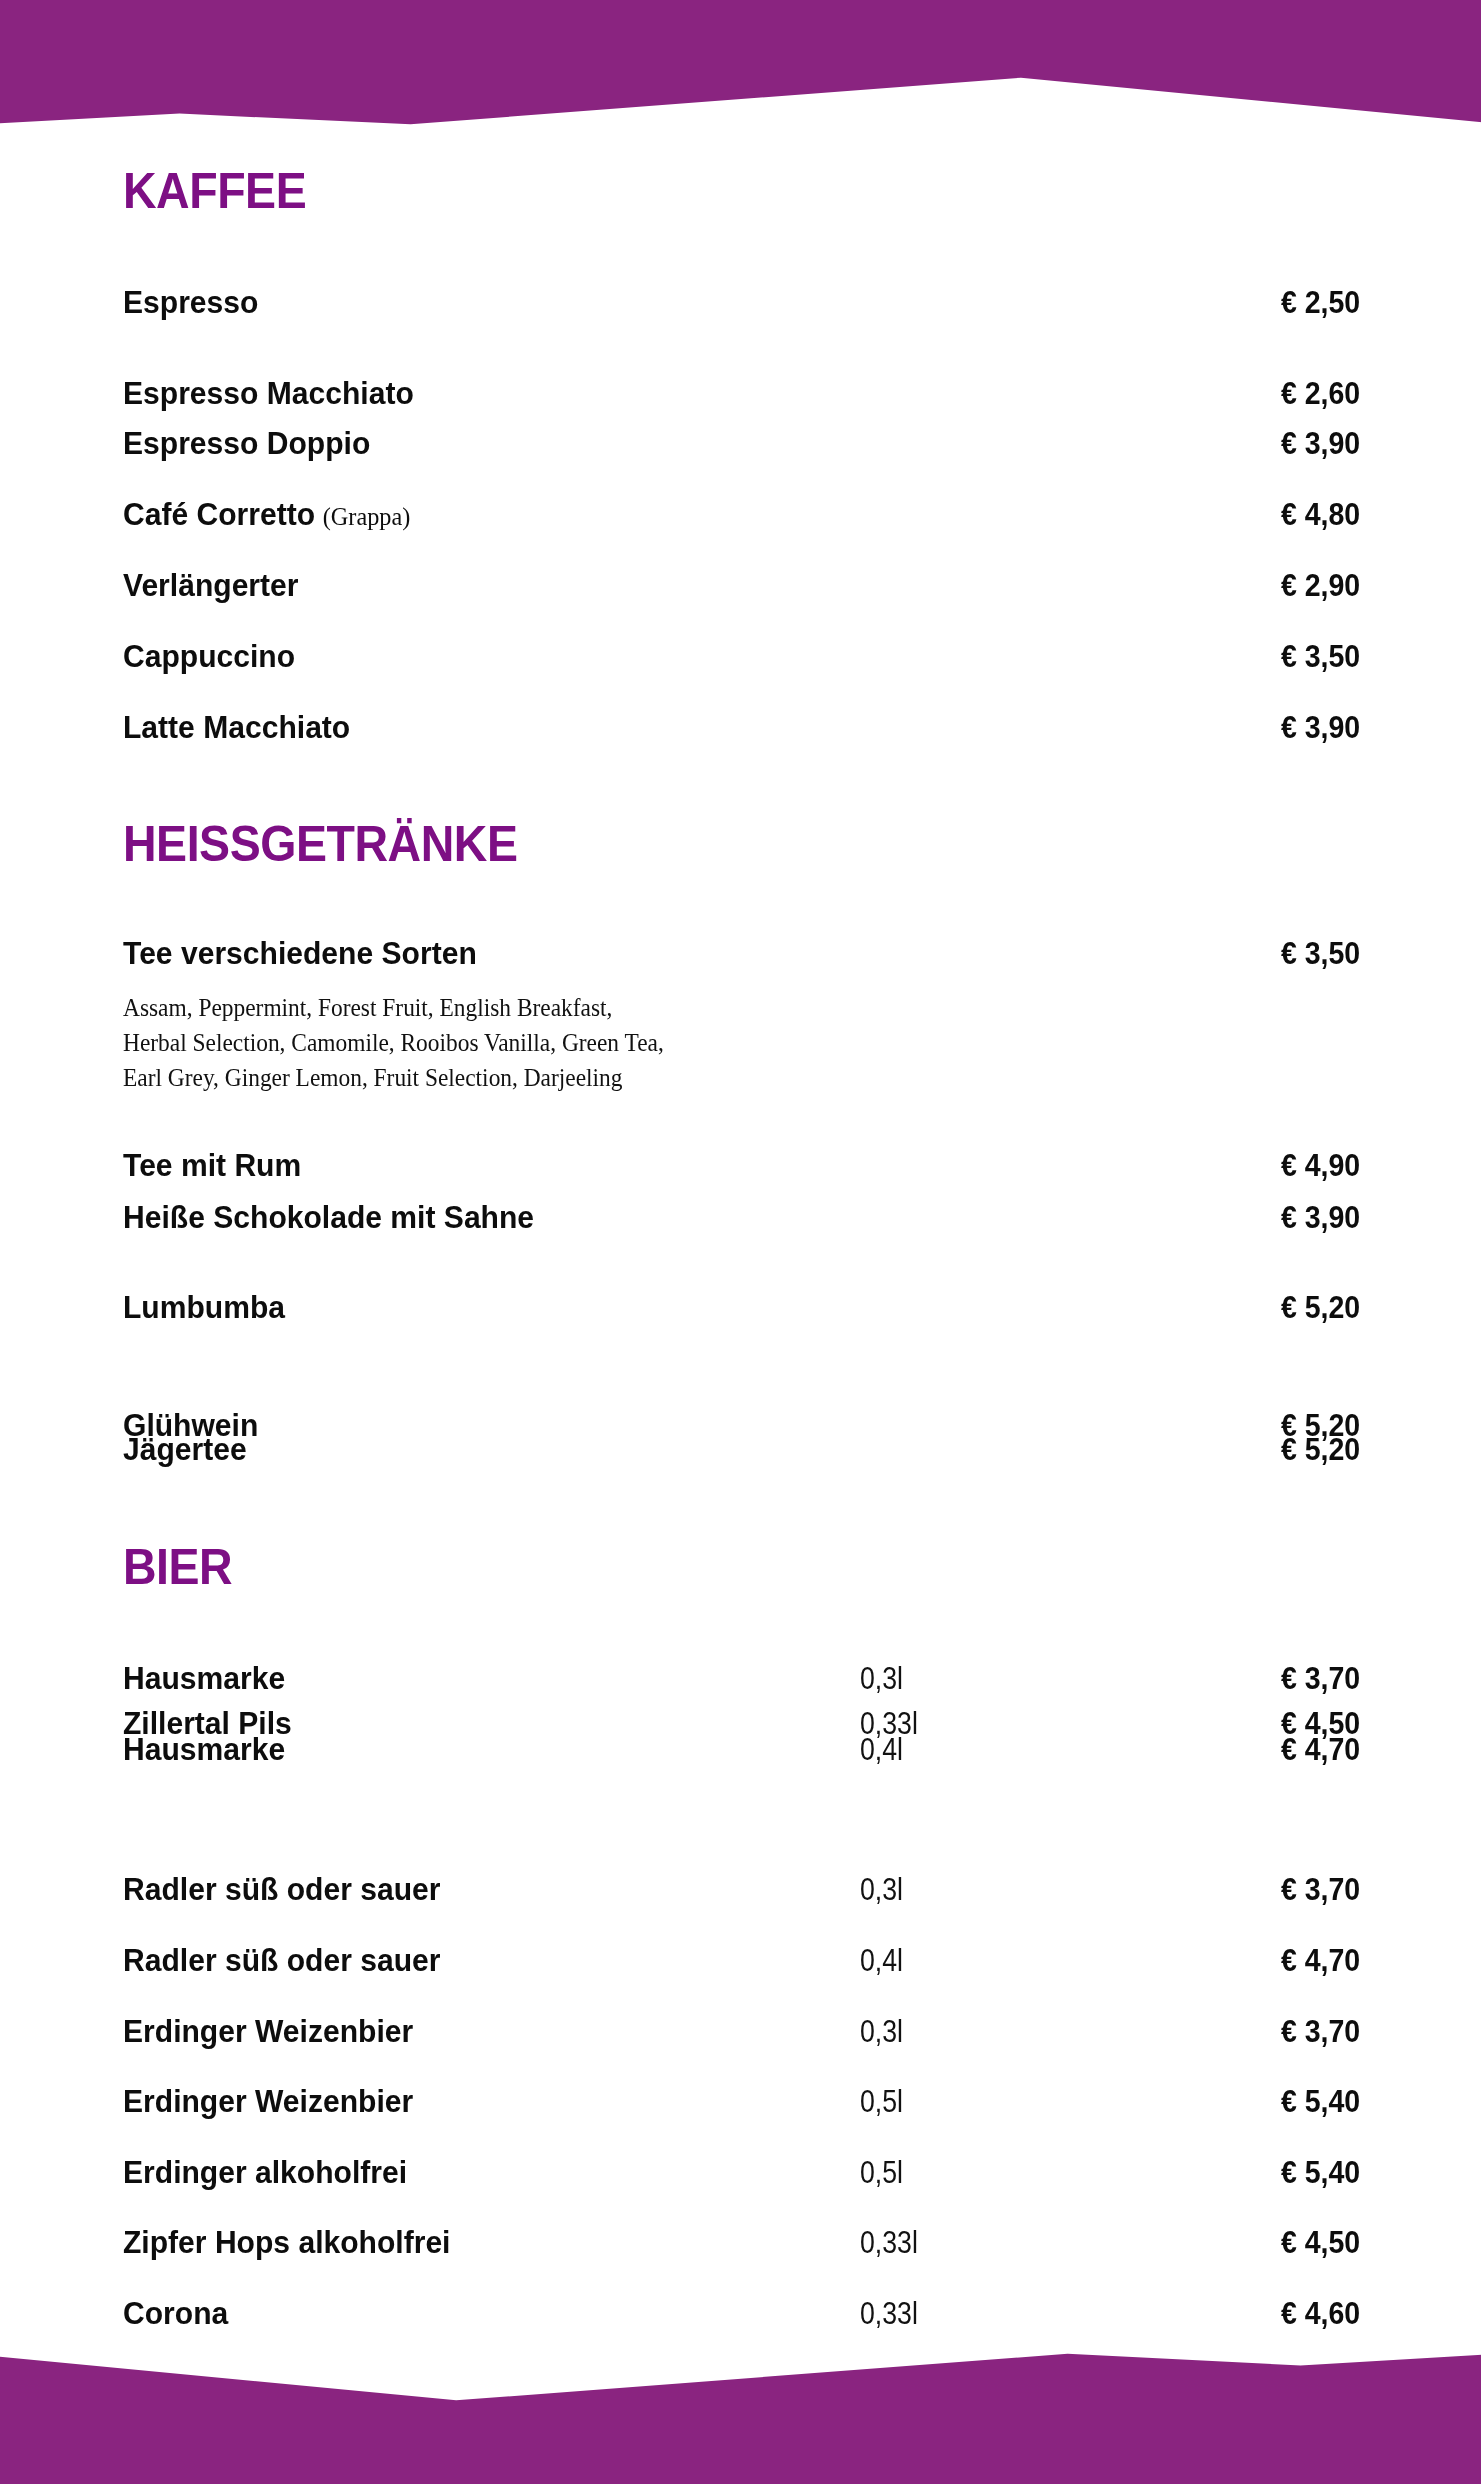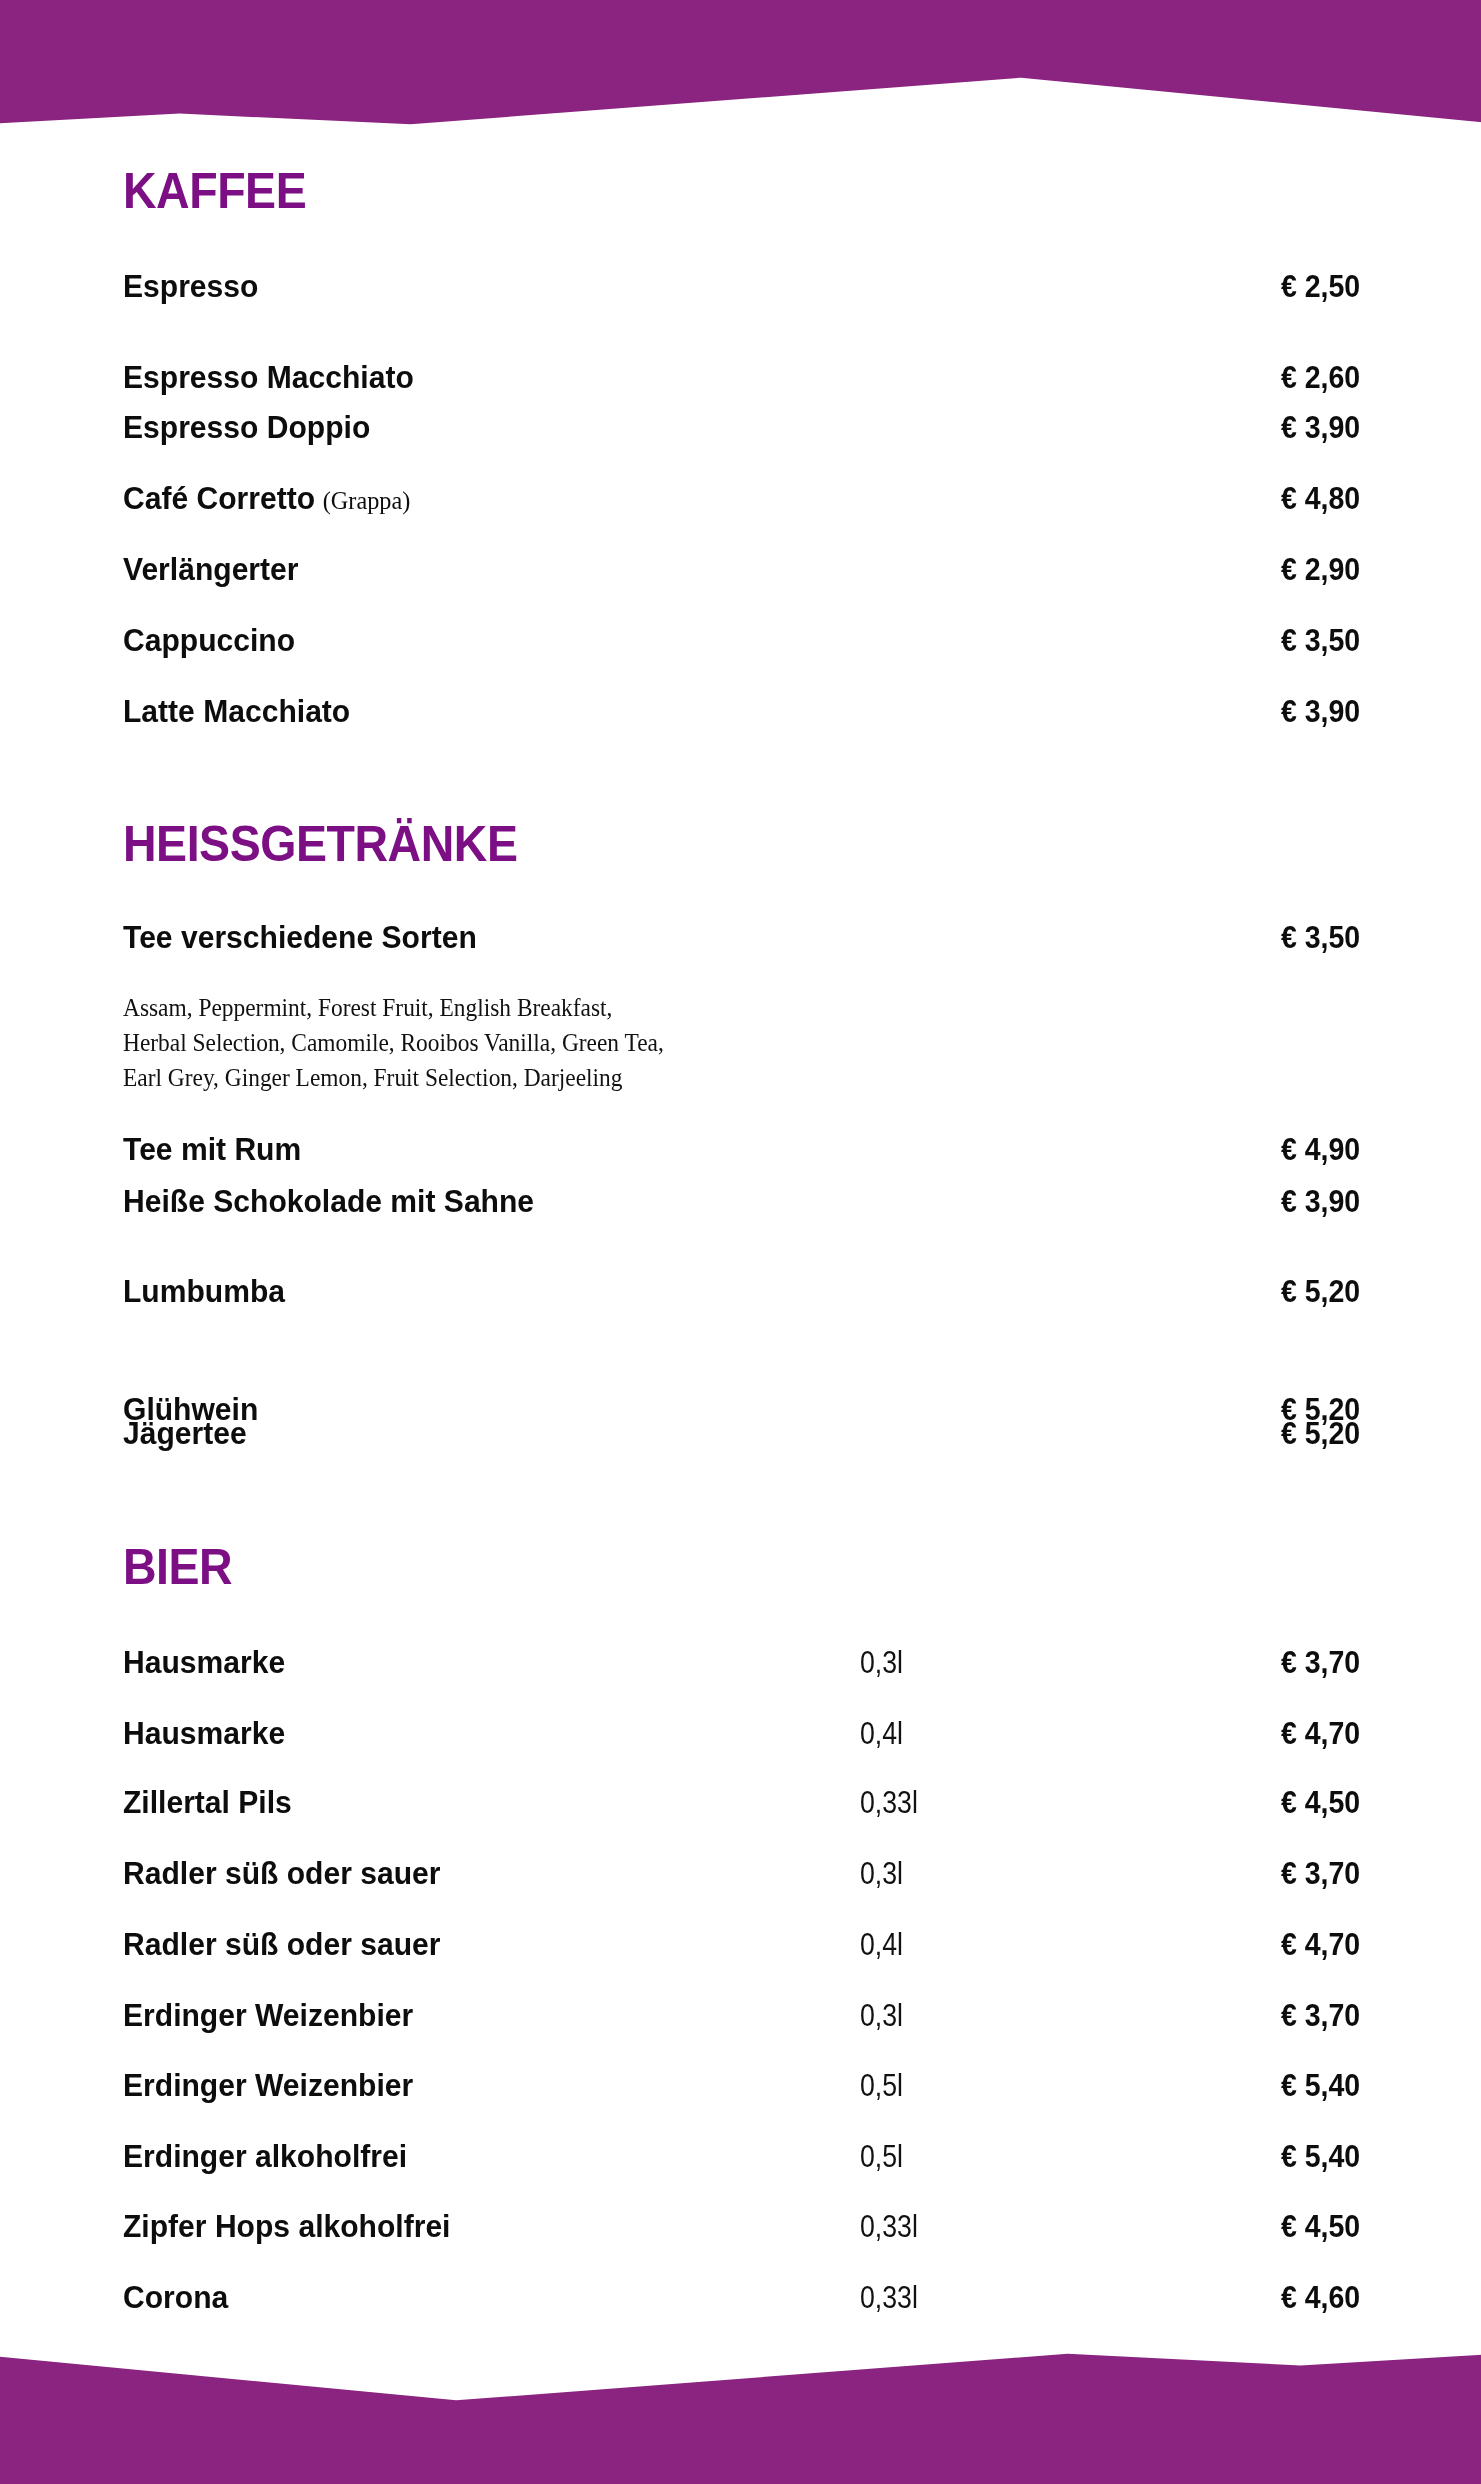--- a/index.html
+++ b/index.html
@@ -15,21 +15,21 @@
   .band-bottom { top: 2339px; height: 146px; }
 
   .heading {
     position: absolute; left: 123px;
     font-size: 50px; line-height: 50px; font-weight: bold;
     letter-spacing: -0.5px;
     color: #7d0f84;
     transform: scaleX(0.93); transform-origin: left center;
     white-space: nowrap;
   }
-  .row { position: absolute; left: 123px; width: 1237px; height: 32px; }
+  .row { position: absolute; left: 123px; width: 1237px; height: 32px; margin-top: 16px; }
   .row .name {
     position: absolute; left: 0; top: 0;
     font-size: 31px; line-height: 32px; font-weight: bold;
     white-space: nowrap;
     transform: scaleX(0.97); transform-origin: left center;
   }
   .row .name .note {
     font-family: "Liberation Serif", "DejaVu Serif", serif;
     font-weight: normal; font-size: 25px; margin-left: 7.8px;
   }
@@ -130,21 +130,21 @@
 <div class="row" style="top:1647px">
   <span class="name">Hausmarke</span>
   <span class="vol">0,3l</span>
   <span class="price">€ 3,70</span>
 </div>
 <div class="row" style="top:1718px">
   <span class="name">Hausmarke</span>
   <span class="vol">0,4l</span>
   <span class="price">€ 4,70</span>
 </div>
-<div class="row" style="top:1787px">
+<div class="row" style="top:1692px">
   <span class="name">Zillertal Pils</span>
   <span class="vol">0,33l</span>
   <span class="price">€ 4,50</span>
 </div>
 <div class="row" style="top:1858px">
   <span class="name">Radler süß oder sauer</span>
   <span class="vol">0,3l</span>
   <span class="price">€ 3,70</span>
 </div>
 <div class="row" style="top:1929px">

